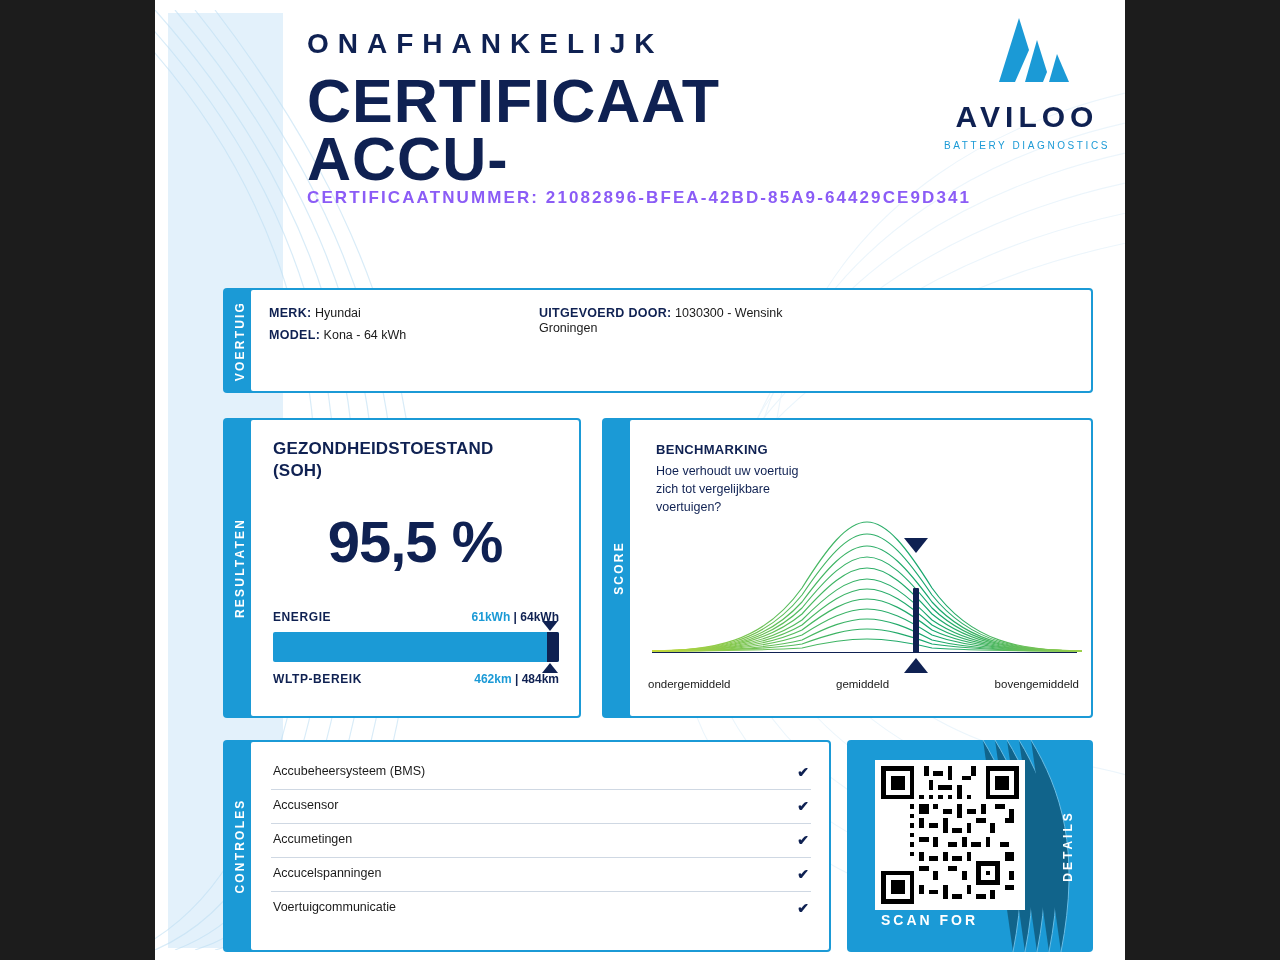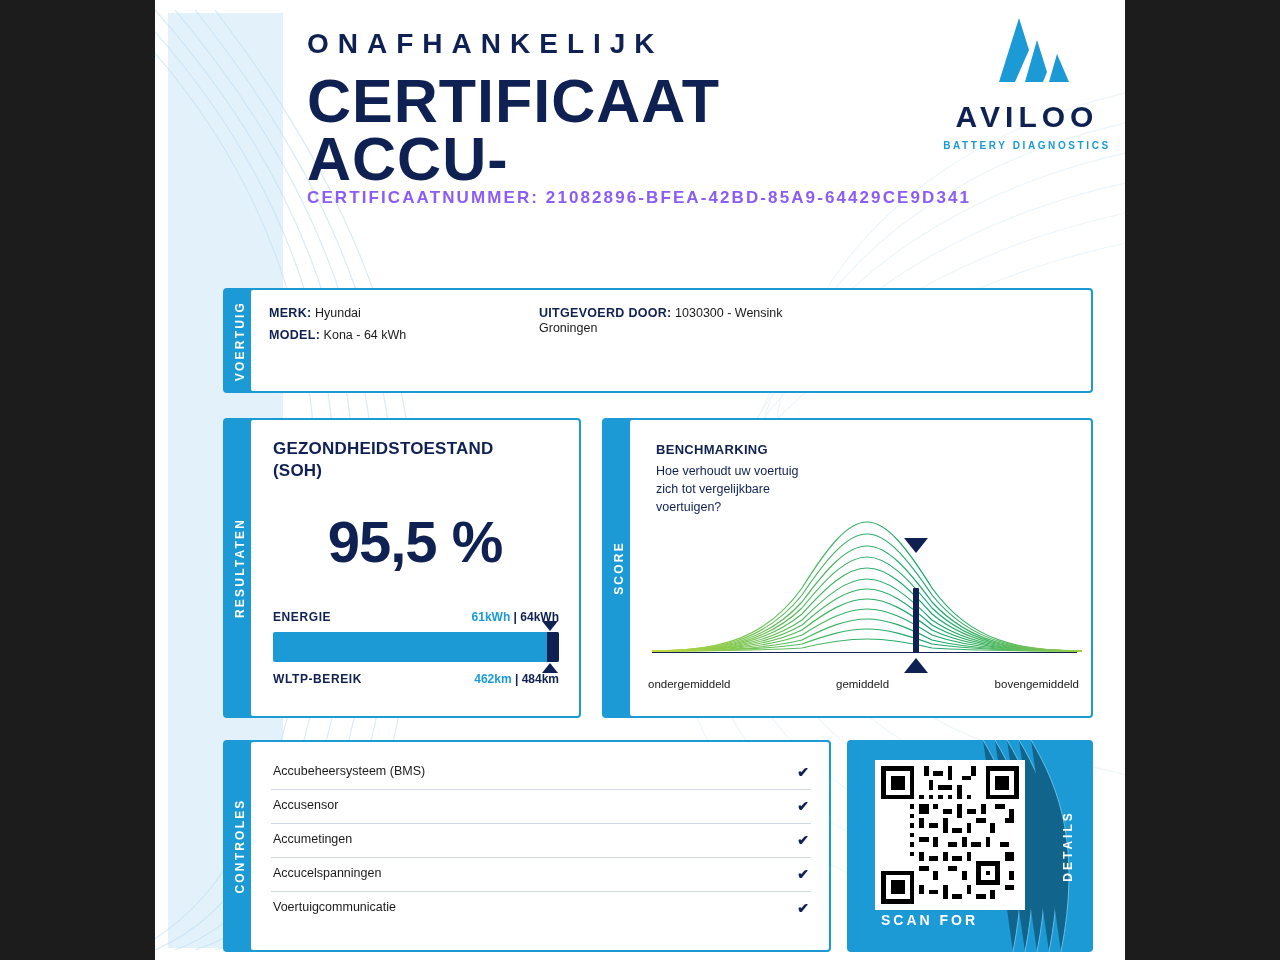--- a/index.html
+++ b/index.html
@@ -42,21 +42,21 @@
   .certno{
     font-size:17px;letter-spacing:2.1px;color:#8b5cf6;font-weight:600;
   }
   .logo{
     position:absolute;right:8px;top:10px;width:180px;text-align:center;
   }
   .logo-word{
     font-size:30px;letter-spacing:5px;color:#0f2152;font-weight:700;margin-top:6px;
   }
   .logo-sub{
-    font-size:10px;letter-spacing:2.6px;color:#1b9ad6;font-weight:700;margin-top:6px;
+    font-size:10px;letter-spacing:2.6px;color:#1b9ad6;font-weight:400;margin-top:6px;
   }
 
   
   .tabbox{position:absolute;}
   .tab{
     position:absolute;left:0;top:0;width:34px;height:100%;
     background:#1b9ad6;border-radius:4px 0 0 4px;
   }
   .tab span{
     position:absolute;left:50%;top:50%;

